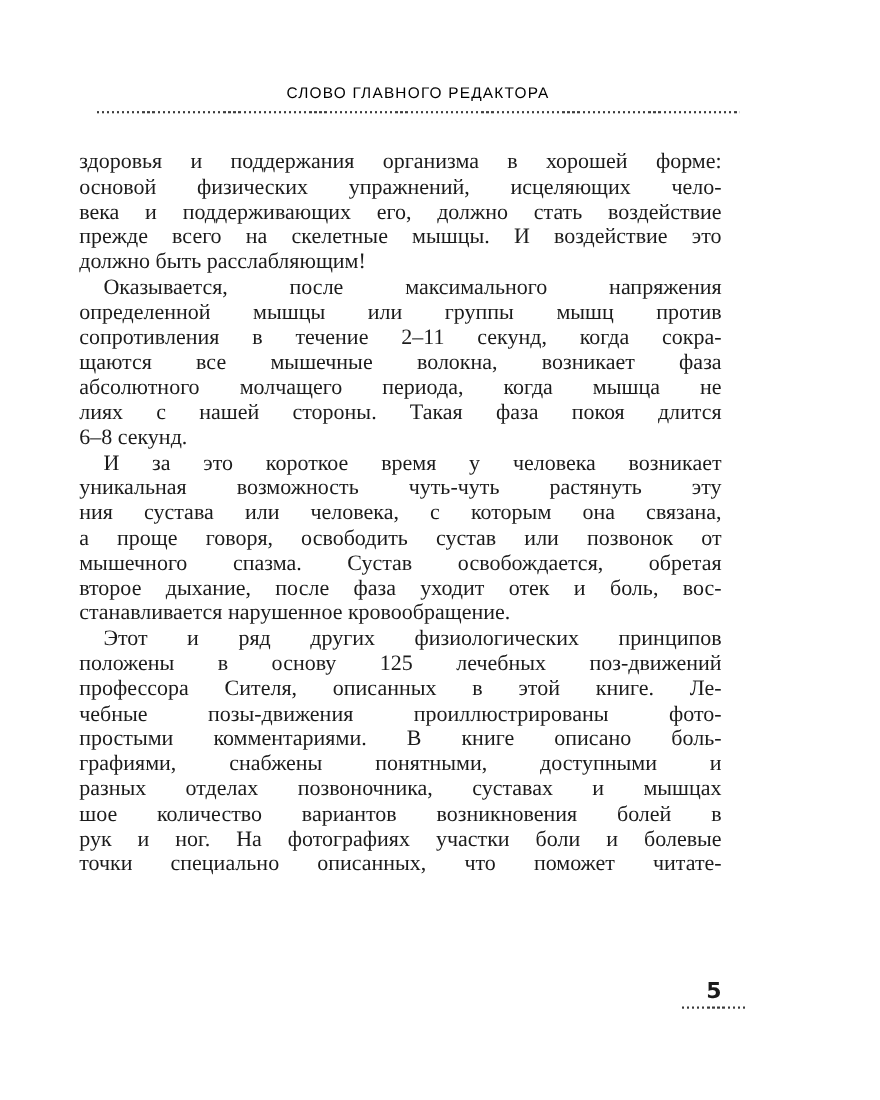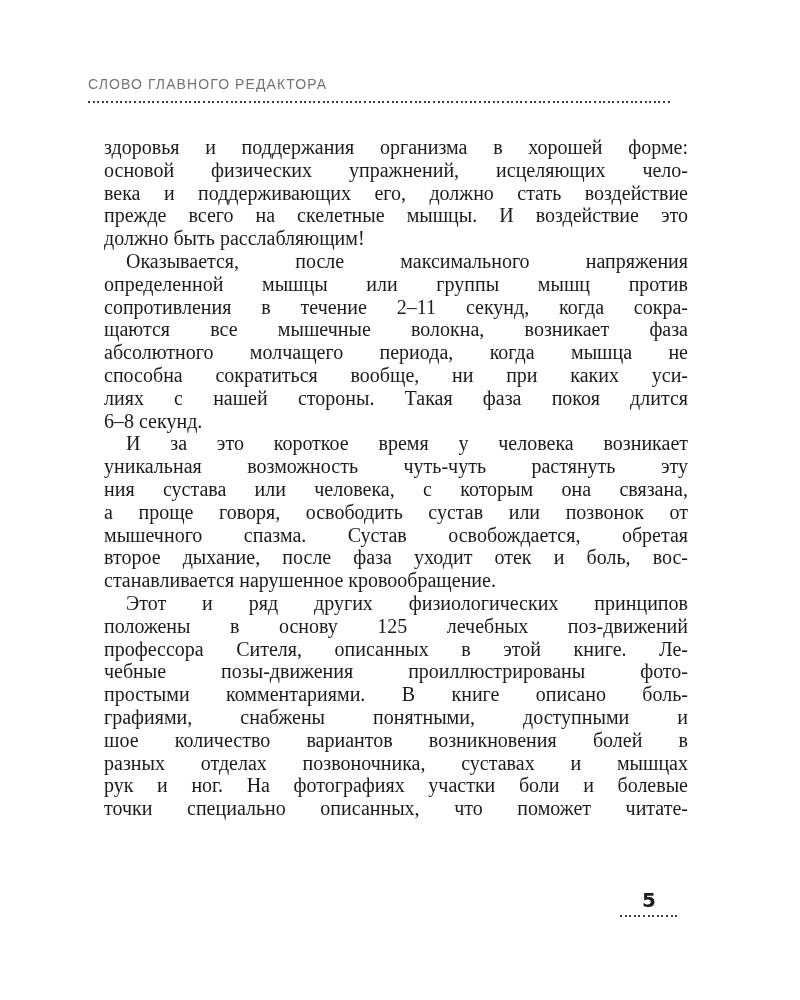--- a/index.html
+++ b/index.html
@@ -12,36 +12,36 @@
     overflow: hidden;
     font-family: "Liberation Serif", "DejaVu Serif", serif;
   }
   .running-head {
     position: absolute;
     left: 88px;
     width: 584px;
     top: 76px;
   }
   .running-head-title {
-    text-align: left;
+    text-align: center;
     font-family: "Liberation Sans", "DejaVu Sans", sans-serif;
     font-size: 14px;
     line-height: 16px;
     letter-spacing: 1.1px;
-    color: #737373;
+    color: #000000;
   }
   .dotted-rule {
     height: 2px;
     background-image: repeating-linear-gradient(90deg,
       #3c3c3c 0, #3c3c3c 2px, transparent 2px, transparent 4.6px);
   }
   .running-head .dotted-rule { margin-top: 9px; }
   .body-text {
     position: absolute;
-    left: 104px;
+    left: 72px;
     width: 584px;
     top: 136px;
     font-size: 20px;
     line-height: 22.8px;
     color: #1b1b1b;
   }
   .line {
     text-align: justify;
     text-align-last: justify;
     white-space: nowrap;
@@ -84,42 +84,41 @@
       <div class="line">века и поддерживающих его, должно стать воздействие</div>
       <div class="line">прежде всего на скелетные мышцы. И воздействие это</div>
       <div class="line left">должно быть расслабляющим!</div>
     </div>
     <div class="paragraph">
       <div class="line indent">Оказывается, после максимального напряжения</div>
       <div class="line">определенной мышцы или группы мышц против</div>
       <div class="line">сопротивления в течение 2–11 секунд, когда сокра-</div>
       <div class="line">щаются все мышечные волокна, возникает фаза</div>
       <div class="line">абсолютного молчащего периода, когда мышца не</div>
-      <div class="line">способна сократиться вообще, ни при каких уси-</div>
       <div class="line">лиях с нашей стороны. Такая фаза покоя длится</div>
       <div class="line left">6–8 секунд.</div>
     </div>
     <div class="paragraph">
       <div class="line indent">И за это короткое время у человека возникает</div>
       <div class="line">уникальная возможность чуть-чуть растянуть эту</div>
       <div class="line">ния сустава или человека, с которым она связана,</div>
       <div class="line">а проще говоря, освободить сустав или позвонок от</div>
       <div class="line">мышечного спазма. Сустав освобождается, обретая</div>
       <div class="line">второе дыхание, после фаза уходит отек и боль, вос-</div>
       <div class="line left">станавливается нарушенное кровообращение.</div>
     </div>
     <div class="paragraph">
       <div class="line indent">Этот и ряд других физиологических принципов</div>
       <div class="line">положены в основу 125 лечебных поз-движений</div>
       <div class="line">профессора Сителя, описанных в этой книге. Ле-</div>
       <div class="line">чебные позы-движения проиллюстрированы фото-</div>
       <div class="line">простыми комментариями. В книге описано боль-</div>
       <div class="line">графиями, снабжены понятными, доступными и</div>
+      <div class="line">разных отделах позвоночника, суставах и мышцах</div>
       <div class="line">шое количество вариантов возникновения болей в</div>
-      <div class="line">разных отделах позвоночника, суставах и мышцах</div>
       <div class="line">рук и ног. На фотографиях участки боли и болевые</div>
       <div class="line">точки специально описанных, что поможет читате-</div>
     </div>
   </div>
 
   <div class="page-footer">
     <div class="page-number">5</div>
     <div class="dotted-rule"></div>
   </div>
 

